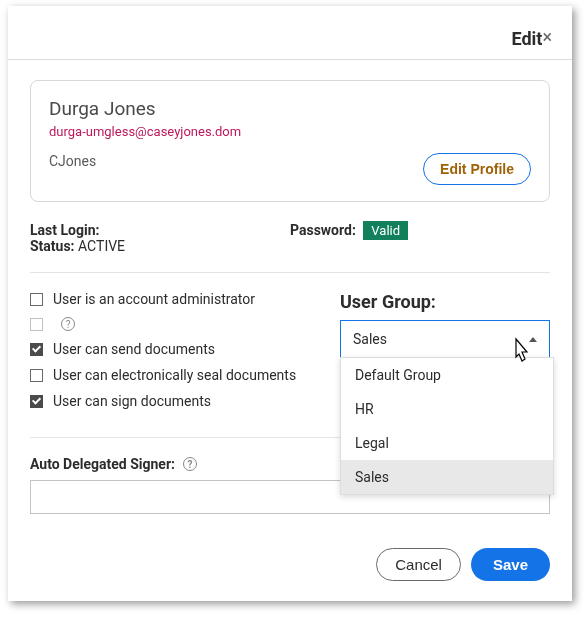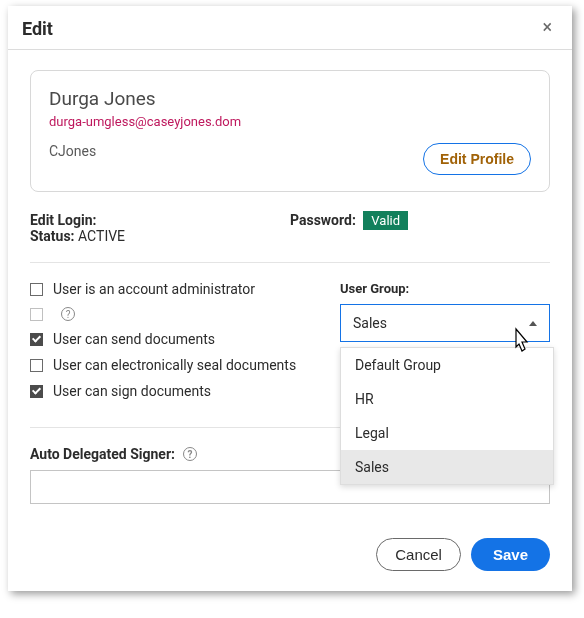--- a/index.html
+++ b/index.html
@@ -1,18 +1,18 @@
 <!DOCTYPE html>
 <html><head>
 <meta charset="utf-8">
 <style>
 * { box-sizing: border-box; margin: 0; padding: 0; }
 body { font-family: -apple-system, BlinkMacSystemFont, "Segoe UI", Roboto, Arial, sans-serif; background: #fff; width: 584px; height: 618px; position: relative; }
 .modal { width: 564px; margin: 6px 0 0 8px; background: #fff; box-shadow: 3px 3px 8px rgba(0,0,0,0.4); padding: 0; position: relative; }
-.header { padding: 12px 20px 10px 14px; border-bottom: 1px solid #dcdcdc; display: flex; justify-content: space-between; align-items: flex-start; }
+.header { padding: 22px 20px 10px 14px; border-bottom: 1px solid #dcdcdc; display: flex; justify-content: flex-end; align-items: flex-start; }
 .header h1 { font-size: 18px; font-weight: 700; color: #2c2c2c; }
 .close { font-size: 18px; color: #6a6a6a; cursor: pointer; line-height: 1; }
 .content { padding: 20px 22px 18px 22px; }
 .card { border: 1px solid #d8d8d8; border-radius: 8px; padding: 16px 18px 16px 18px; position: relative; }
 .card-name { font-size: 19px; color: #4a4a4a; font-weight: 400; margin-bottom: 4px; }
 .card-email { font-size: 13px; color: #be185d; margin-bottom: 14px; }
 .card-row { display: flex; justify-content: space-between; }
 .card-user { font-size: 14px; color: #5a5a5a; }
 .edit-prof { border: 1.5px solid #1473e6; color: #a16207; background: #fff; border-radius: 18px; padding: 7px 16px; font-size: 14px; font-weight: 600; cursor: pointer; }
 .meta-row { margin-top: 20px; display: flex; }
@@ -27,21 +27,21 @@
 .perm-area { display: flex; }
 .checks { flex: 1; }
 .check-row { display: flex; align-items: center; font-size: 14px; color: #2c2c2c; margin-bottom: 10px; }
 .check-row.disabled { color: #a0a0a0; }
 .chk { width: 13px; height: 13px; border: 1.5px solid #6a6a6a; margin-right: 10px; display: inline-flex; align-items: center; justify-content: center; flex-shrink: 0; }
 .chk.checked { background: #4b4b4b; border-color: #4b4b4b; }
 .chk.checked::after { content: ""; width: 3px; height: 6px; border: solid #fff; border-width: 0 2px 2px 0; transform: rotate(45deg); margin-top: -2px; }
 .chk.disabled { border-color: #c0c0c0; }
 .help { width: 14px; height: 14px; border: 1px solid #888; border-radius: 50%; display: inline-flex; align-items: center; justify-content: center; font-size: 10px; color: #888; margin-left: 8px; }
 .group-col { width: 210px; position: relative; }
-.group-lbl { font-size: 13px; font-weight: 700; color: #2c2c2c; margin-bottom: 8px; }
+.group-lbl { font-size: 18px; font-weight: 700; color: #2c2c2c; margin-bottom: 8px; }
 .select { border: 1px solid #1473e6; padding: 10px 12px; font-size: 14px; color: #2c2c2c; display: flex; justify-content: space-between; align-items: center; cursor: pointer; background: #fff; }
 .caret { width: 0; height: 0; border-left: 4px solid transparent; border-right: 4px solid transparent; border-bottom: 5px solid #555; }
 .dropdown { position: absolute; top: 66px; left: 0; right: -4px; background: #fff; border: 1px solid #ddd; box-shadow: 0 2px 6px rgba(0,0,0,0.15); z-index: 5; }
 .dropdown-item { padding: 9px 14px; font-size: 14px; color: #2c2c2c; cursor: pointer; }
 .dropdown-item.sel { background: #e8e8e8; }
 .cursor { position: absolute; top: 46px; right: 14px; z-index: 10; pointer-events: none; }
 .auto-row { display: flex; align-items: center; font-size: 14px; font-weight: 700; color: #2c2c2c; margin-bottom: 8px; }
 .auto-input { width: 100%; border: 1px solid #c4c4c4; padding: 8px; font-size: 14px; }
 .footer { display: flex; justify-content: flex-end; gap: 10px; padding: 16px 22px 20px 22px; }
 .btn-cancel { border: 1.5px solid #6a6a6a; background: #fff; color: #2c2c2c; border-radius: 18px; padding: 7px 18px; font-size: 15px; cursor: pointer; }
@@ -59,21 +59,21 @@
     <div class="card">
       <div class="card-name">Durga Jones</div>
       <div class="card-email">durga-umgless@caseyjones.dom</div>
       <div class="card-row">
         <span class="card-user">CJones</span>
         <button class="edit-prof">Edit Profile</button>
       </div>
     </div>
 
     <div class="meta-row">
-      <div class="meta-left">Edit Login:</div>
+      <div class="meta-left">Last Login:</div>
       <div class="meta-right">
         <span class="lbl">Password:</span>
         <span class="valid">Valid</span>
       </div>
     </div>
     <div class="status-row">
       <span class="lbl">Status:</span>
       <span class="val">ACTIVE</span>
     </div>
 

